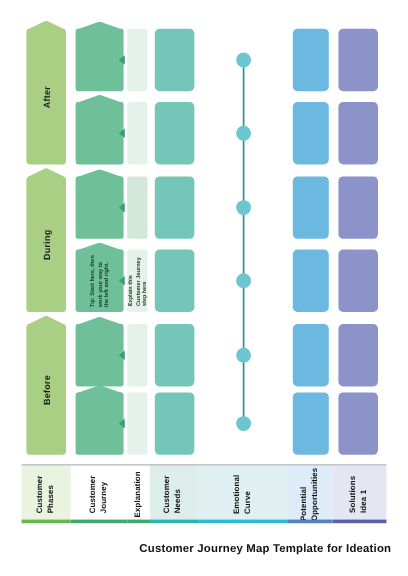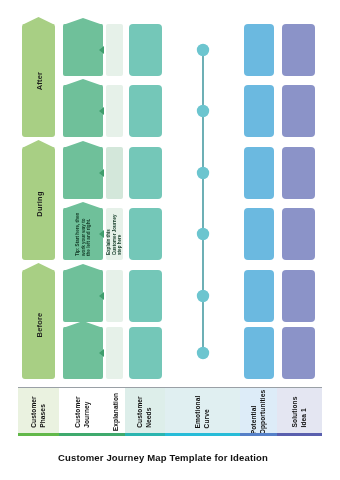--- a/index.html
+++ b/index.html
@@ -168,21 +168,21 @@
     position:absolute;
     left:0; right:0; bottom:0;
     height:3px;
   }
 
   
   #map-title{
     position:absolute;
     left:0; right:14px;
     top:452px;
-    text-align:center;
+    text-align:right;
     font-size:9.5px;
     font-weight:bold;
     color:#111;
     letter-spacing:.15px;
   }
 </style>
 </head>
 <body>
 
 <div id="journey-map">

